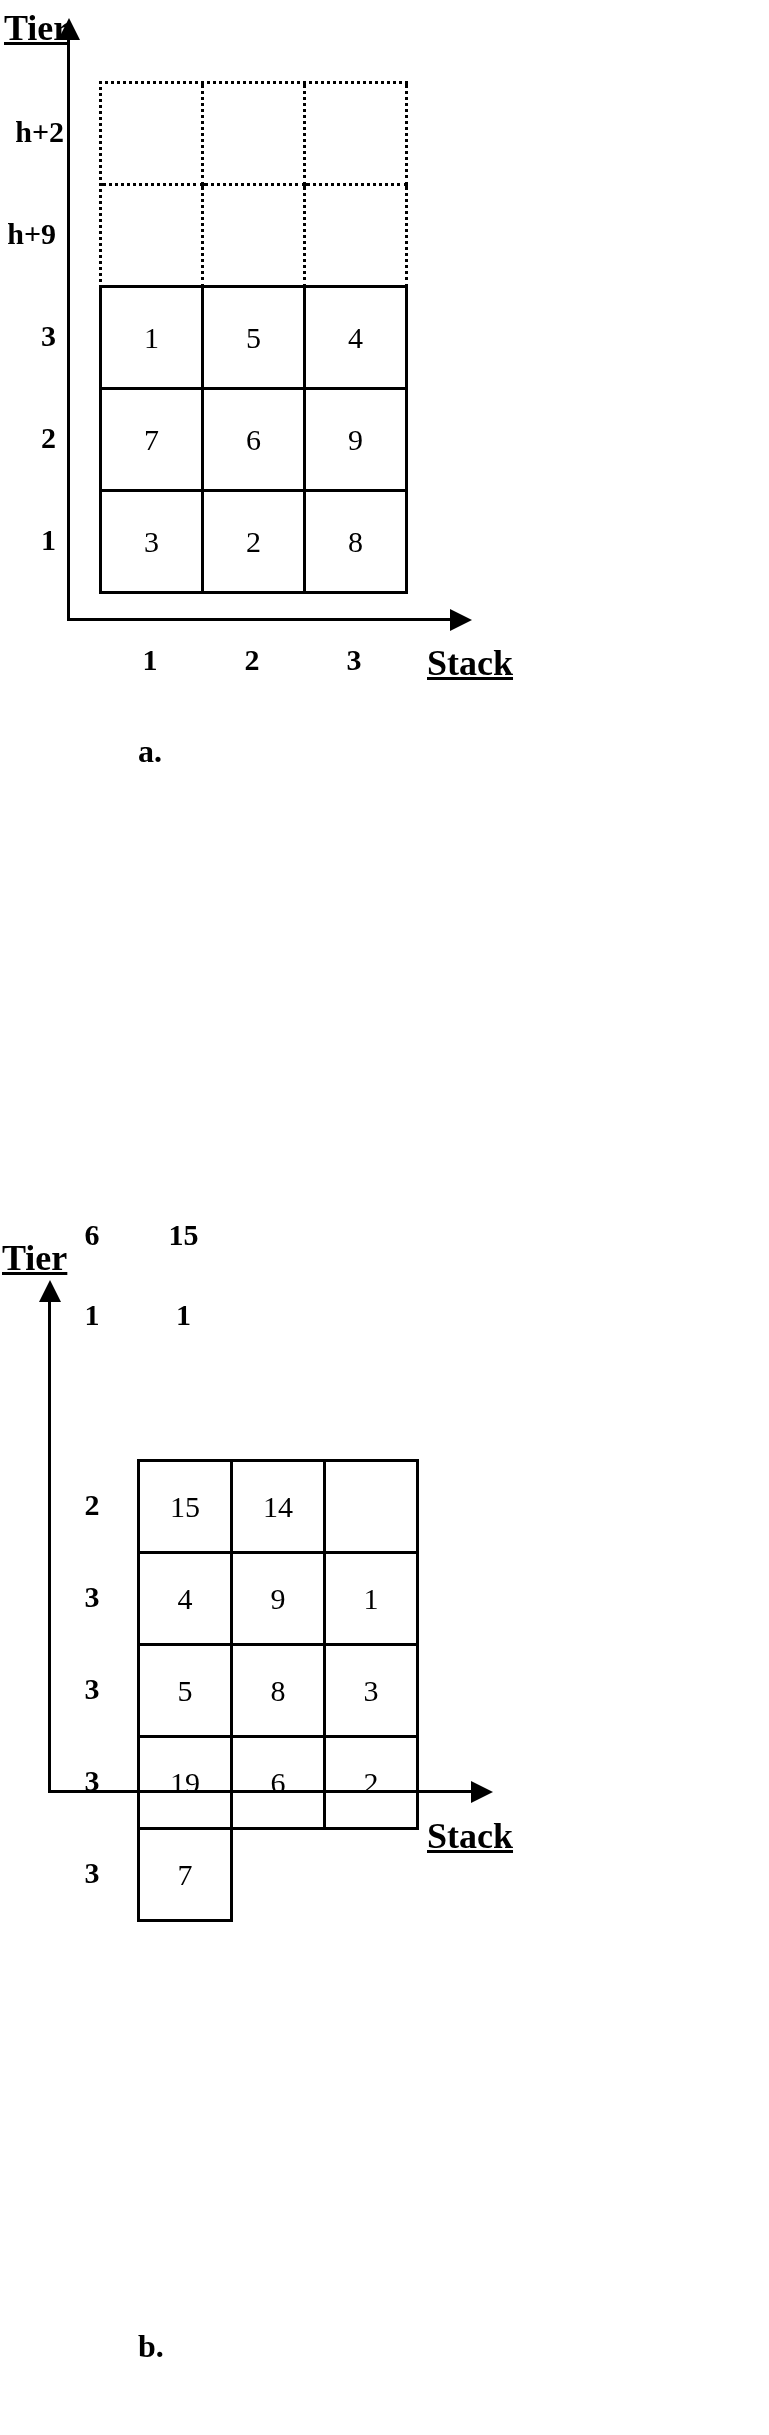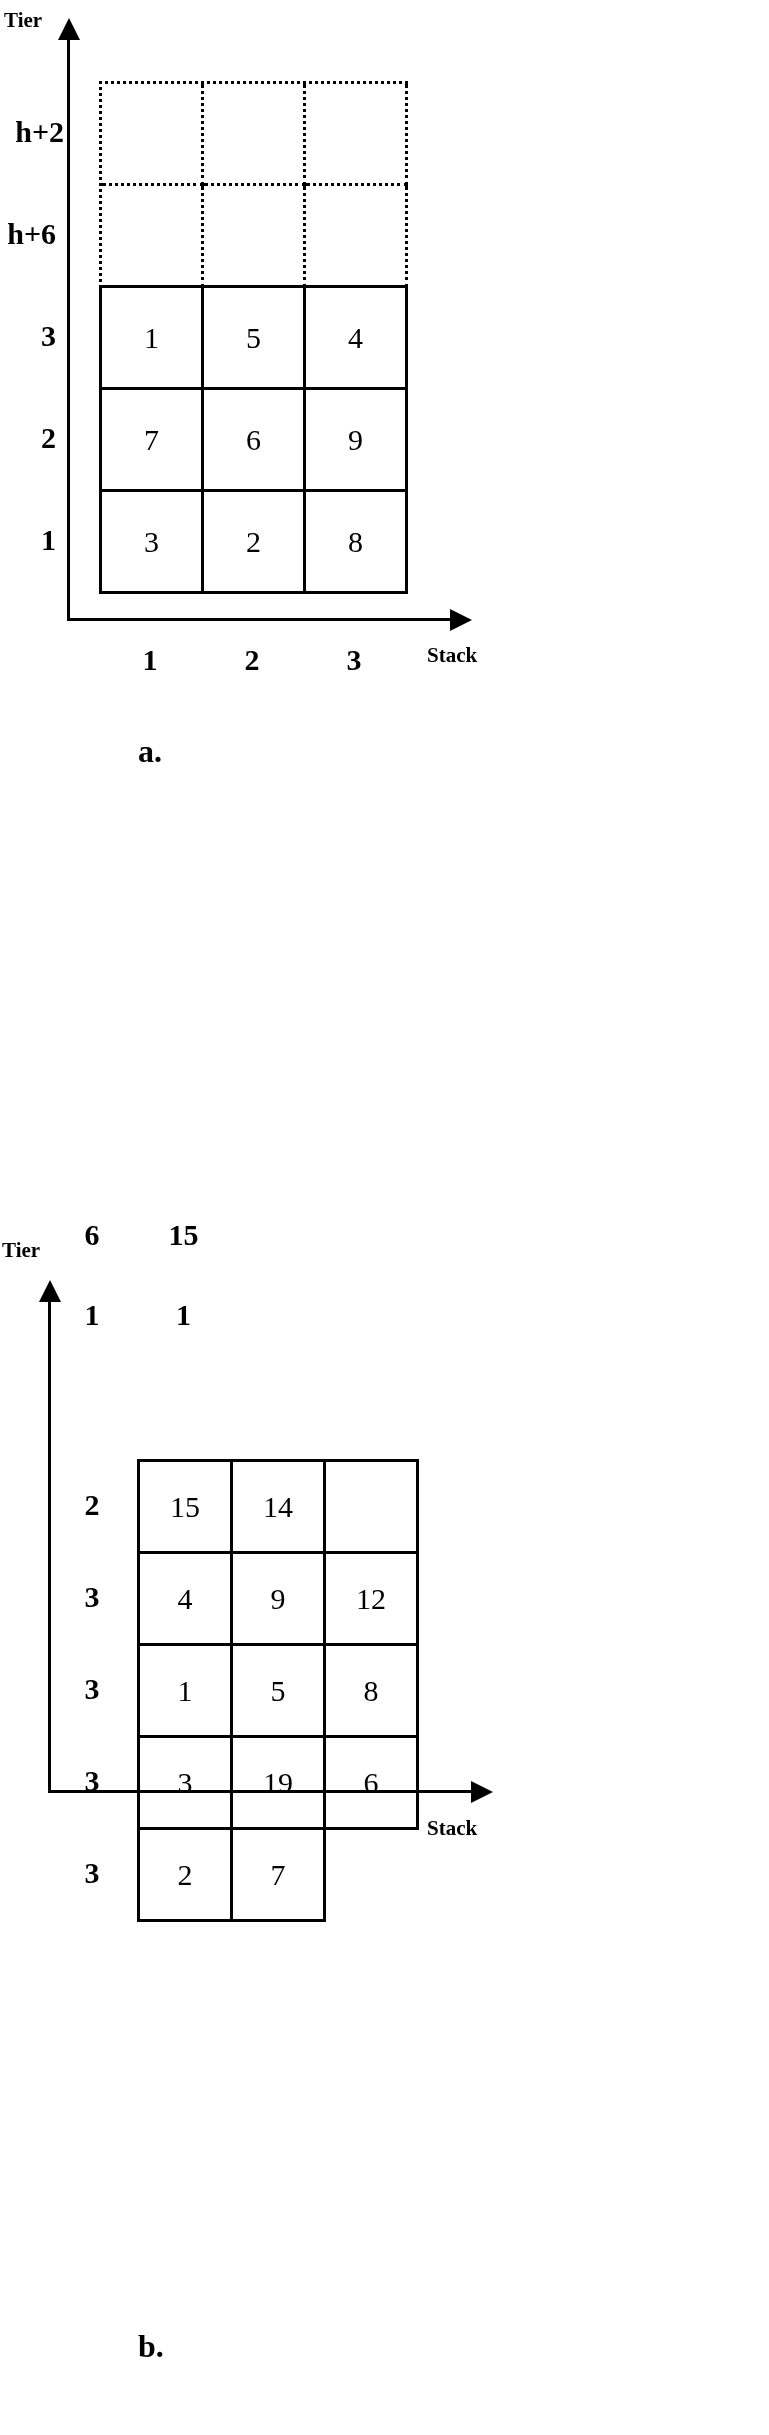--- a/index.html
+++ b/index.html
@@ -22,22 +22,22 @@
     border-right:11px solid transparent;
     border-bottom:22px solid #000;
   }
   .arrow-right{
     position:absolute;width:0;height:0;
     border-top:11px solid transparent;
     border-bottom:11px solid transparent;
     border-left:22px solid #000;
   }
   .ax-label{
-    position:absolute;font-size:21px;font-weight:700;
-    white-space:nowrap;line-height:1;
+    position:absolute;font-size:36px;font-weight:700;
+    white-space:nowrap;line-height:1;text-decoration:underline;
   }
   .tier-label{
     position:absolute;font-size:30px;font-weight:700;
     text-align:right;line-height:1;white-space:nowrap;
   }
   .stack-tick{
     position:absolute;font-size:30px;font-weight:700;
     text-align:center;line-height:1;
   }
   .caption{
@@ -118,21 +118,21 @@
     <div class="cell">4</div>
     <div class="cell">7</div>
     <div class="cell">6</div>
     <div class="cell">9</div>
     <div class="cell">3</div>
     <div class="cell">2</div>
     <div class="cell">8</div>
   </div>
 
   <div class="tier-label" style="left: 8px; top: 117px; width: 56px;">h+2</div>
-  <div class="tier-label" style="left:0px;top:219px;width:56px;">h+6</div>
+  <div class="tier-label" style="left:0px;top:219px;width:56px;">h+9</div>
   <div class="tier-label" style="left: 0px; top: 321px; width: 56px;">3</div>
   <div class="tier-label" style="left: 0px; top: 423px; width: 56px;">2</div>
   <div class="tier-label" style="left: 0px; top: 525px; width: 56px;">1</div>
 
   <div class="stack-tick" style="left:99px;top:645px;width:102px;">1</div>
   <div class="stack-tick" style="left:201px;top:645px;width:102px;">2</div>
   <div class="stack-tick" style="left:303px;top:645px;width:102px;">3</div>
 
   <div class="caption" style="left:138px;top:735px;">a.</div>
 </div>
@@ -152,21 +152,20 @@
 
   <div class="free-label" style="left:64px;top:120px;width:56px;">1</div>
   <div class="free-label" style="left:137px;top:120px;width:93px;">1</div>
 
   <div class="grid" id="grid-b-solid">
     <div class="cell">15</div>
     <div class="cell">14</div>
     <div class="cell"></div>
     <div class="cell">4</div>
     <div class="cell">9</div>
-    <div class="cell">12</div>
     <div class="cell">1</div>
     <div class="cell">5</div>
     <div class="cell">8</div>
     <div class="cell">3</div>
     <div class="cell">19</div>
     <div class="cell">6</div>
     <div class="cell">2</div>
     <div class="cell">7</div>
   </div>
 

